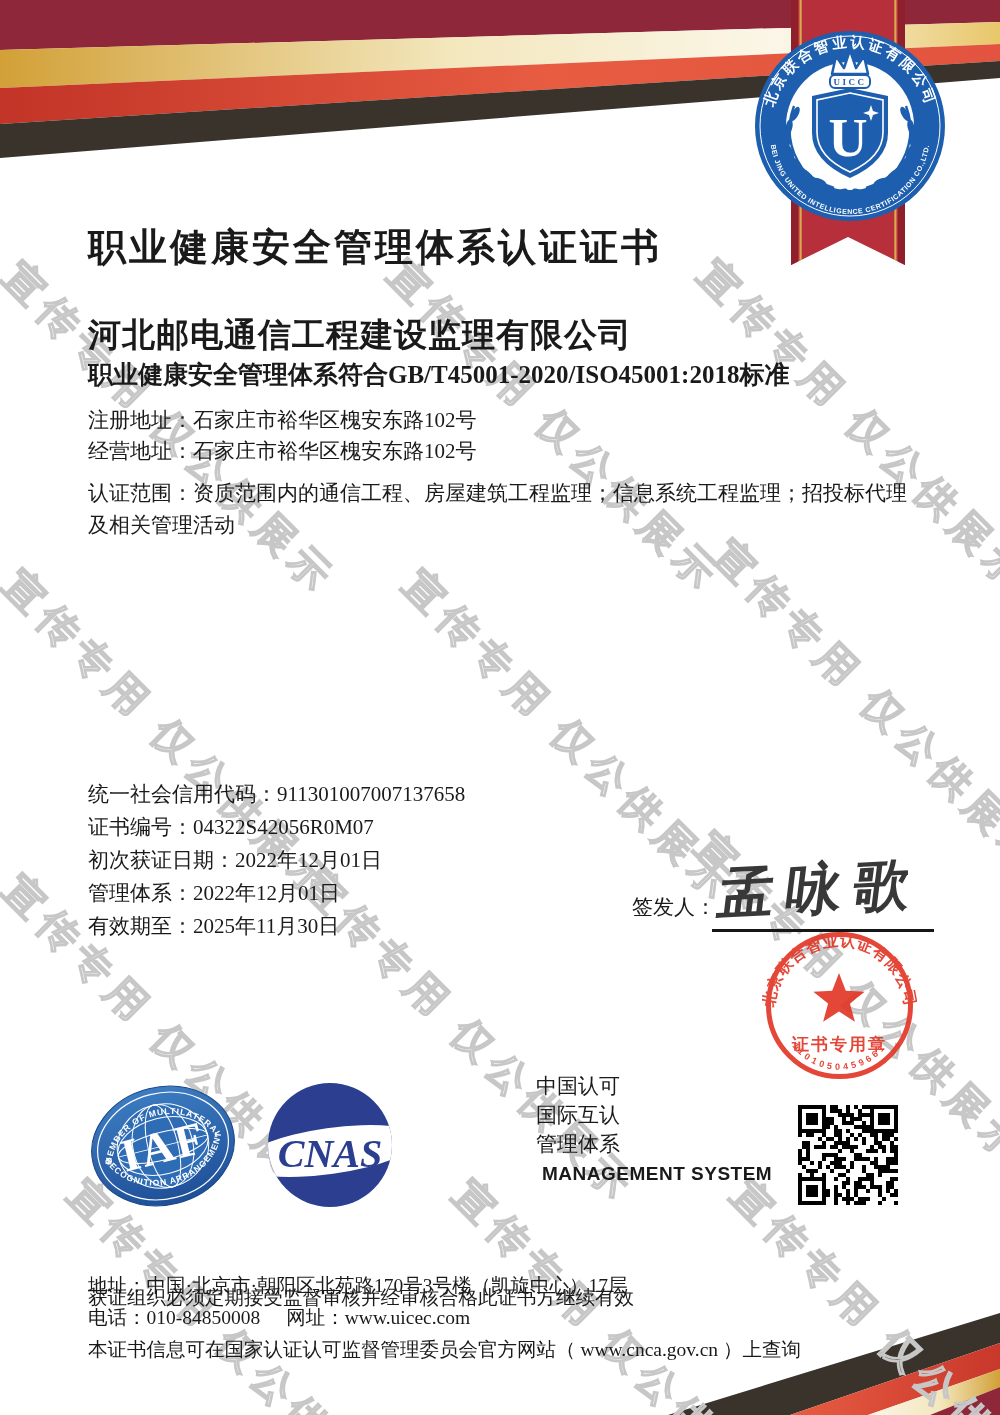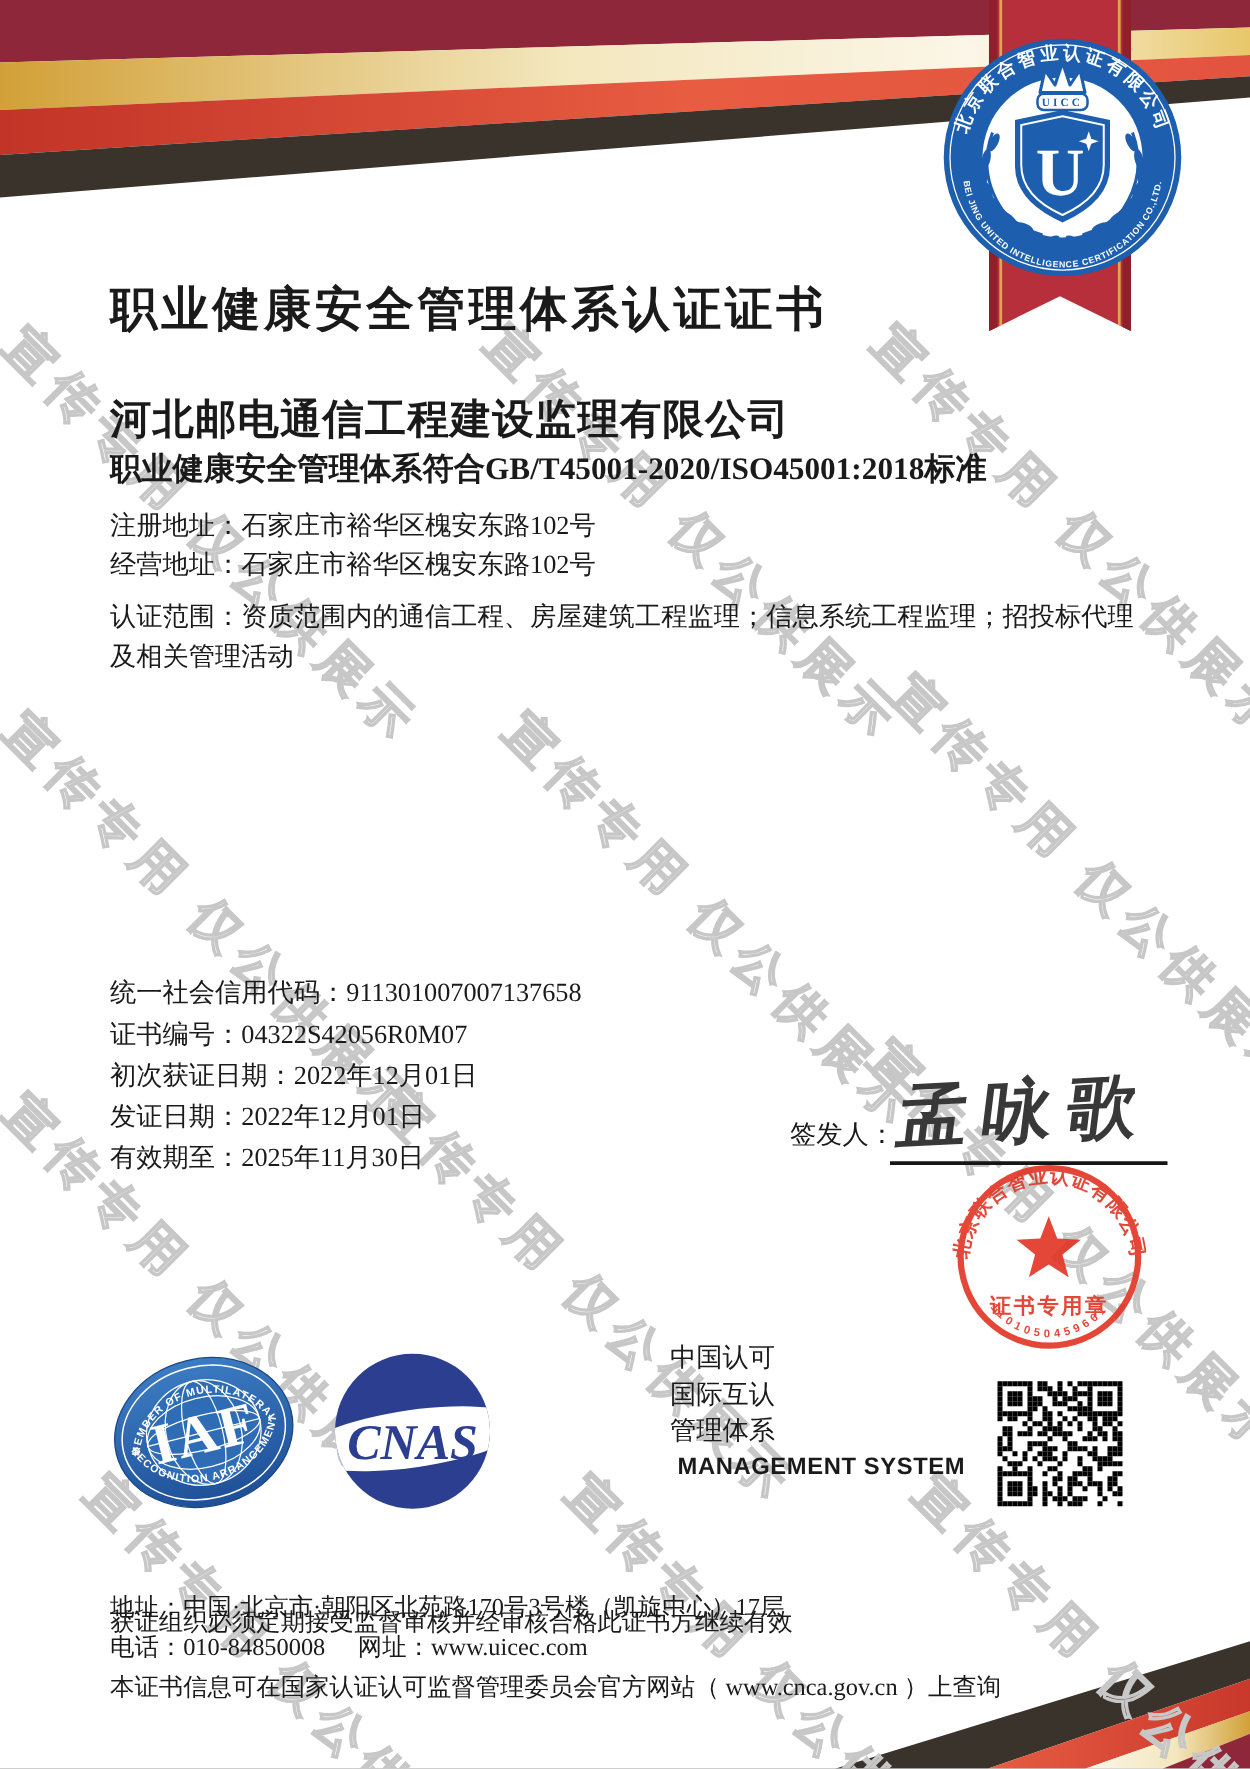--- a/index.html
+++ b/index.html
@@ -166,21 +166,21 @@
     <div>
       <span>统一社会信用代码：</span><span>911301007007137658</span>
     </div>
     <div>
       <span>证书编号：</span><span>04322S42056R0M07</span>
     </div>
     <div>
       <span>初次获证日期：</span><span>2022年12月01日</span>
     </div>
     <div>
-      <span>发证日期：</span><span>2022年12月01日</span>
+      <span>管理体系：</span><span>2022年12月01日</span>
     </div>
     <div>
       <span>有效期至：</span><span>2025年11月30日</span>
     </div>
   </div>
 
   <div class="abs signer-label">签发人：</div>
   <div class="abs signature">孟咏歌</div>
   <div class="abs sig-line"></div>
 

